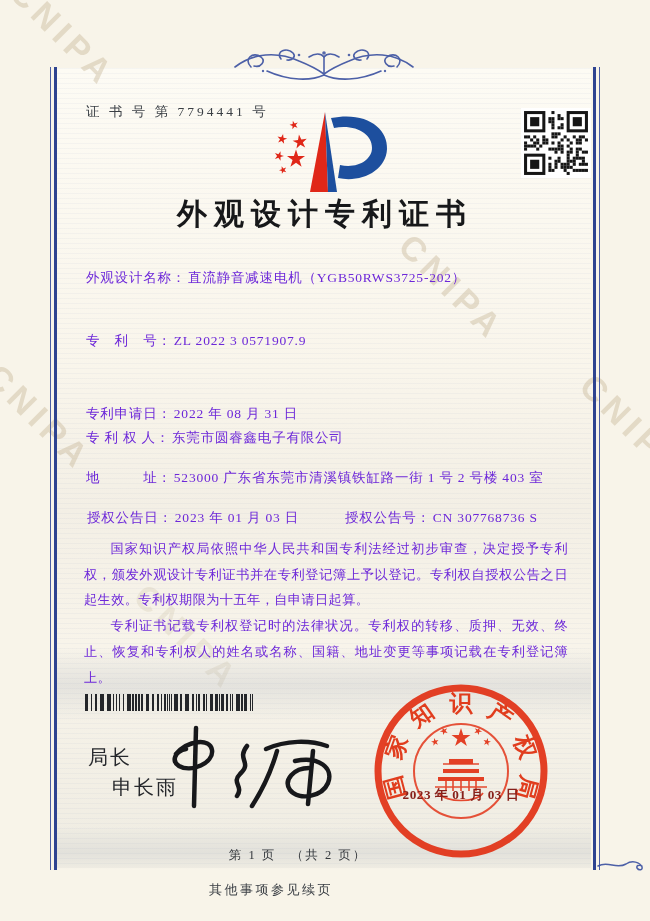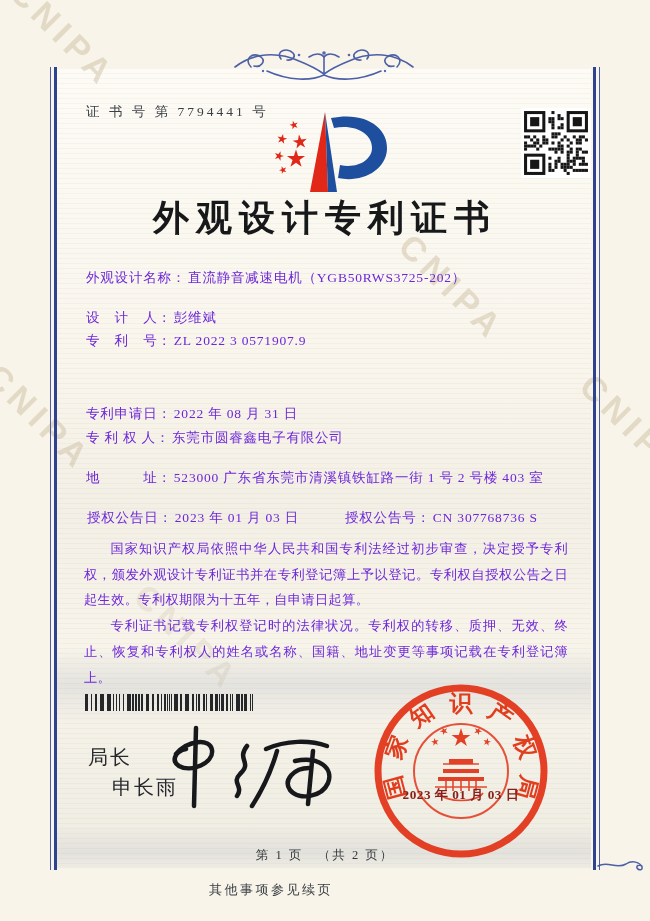--- a/index.html
+++ b/index.html
@@ -28,42 +28,42 @@
     position:absolute;left:57px;top:68px;width:534px;height:800px;z-index:0;
     background:
       repeating-linear-gradient(180deg, rgba(95,115,175,0.05) 0 1px, rgba(0,0,0,0) 1px 5px),
       linear-gradient(180deg,#fdfbf4 0%,#f9f5eb 38%,#f3efe5 55%,#f8f4ea 72%,#f0ede3 96%);
   }
   .band{position:absolute;left:57px;width:534px;z-index:1;}
   
   .certno{position:absolute;left:86px;top:103px;font-size:13.5px;letter-spacing:3px;color:#3a3f45;z-index:3;}
   .title{
     position:absolute;left:0;top:194px;width:650px;text-align:center;z-index:3;
-    font-size:36px;font-weight:bold;letter-spacing:7px;color:#17181a;
+    font-size:30px;font-weight:bold;letter-spacing:7px;color:#17181a;
   }
   .frow{position:absolute;left:86px;width:490px;font-size:13.5px;letter-spacing:0.8px;color:#6d28d9;z-index:3;white-space:nowrap;}
   .frow .flabel{margin-right:2px;}
   .frow2{left:87px;}
   .frow2 .second{position:absolute;left:258px;top:0;}
   .paras{
     position:absolute;left:84px;top:536px;width:484px;z-index:3;
     font-size:13.2px;line-height:1.95;letter-spacing:0.4px;color:#6d28d9;text-align:justify;
   }
   .paras p{margin:0;text-indent:2em;}
   .barcode{position:absolute;left:85px;top:694px;z-index:3;}
   .signer{position:absolute;left:88px;z-index:4;font-size:20px;letter-spacing:2px;color:#26282c;
     font-family:"Liberation Sans","DejaVu Sans",sans-serif;}
   .signer.t1{top:744px;} .signer.t2{top:774px;margin-left:24px;}
   .sig-svg{position:absolute;left:148px;top:716px;z-index:4;}
   .seal{position:absolute;left:371px;top:681px;z-index:4;opacity:0.93;}
   .seal-date{
     position:absolute;left:371px;top:786px;width:180px;text-align:center;z-index:5;
     font-size:13.2px;font-weight:600;letter-spacing:0.5px;color:#87201a;
   }
-  .footer-page{position:absolute;left:0;top:847px;width:650px;text-align:center;z-index:3;
+  .footer-page{position:absolute;left:0;top:847px;width:596px;text-align:center;z-index:3;
     font-size:12.5px;letter-spacing:2px;color:#33373c;}
   .footer-note{position:absolute;left:0;top:881px;width:542px;text-align:center;z-index:3;
     font-size:13px;letter-spacing:2.5px;color:#3c4046;}
   .logo{position:absolute;left:268px;top:108px;z-index:3;}
   .qr{position:absolute;left:521px;top:108px;z-index:3;background:#fff;}
   .orn-top{position:absolute;left:233px;top:47px;z-index:3;}
   .orn-bottom{position:absolute;left:596px;top:858px;z-index:3;}
   .seal text{font-family:"Liberation Serif","DejaVu Serif",serif;font-weight:bold;}
 </style>
 </head>
@@ -271,23 +271,20 @@
       <rect x="3.0434782608695654" y="45.652173913043484" width="21.304347826086957" height="21.304347826086957" fill="#161616"></rect>
       <rect x="6.086956521739131" y="48.69565217391305" width="15.217391304347828" height="15.217391304347828" fill="#ffffff"></rect>
       <rect x="9.130434782608695" y="51.73913043478261" width="9.130434782608695" height="9.130434782608695" fill="#161616"></rect>
     </svg>
 
   <div class="title">外观设计专利证书</div>
 
   <div class="frow" style="top:269px;">
     <span class="flabel">外观设计名称：</span><span>直流静音减速电机（YGB50RWS3725-202）</span>
   </div>
-  <div class="frow" style="top:309px;">
-    <span class="flabel">设　计　人：</span><span>彭维斌</span>
-  </div>
   <div class="frow" style="top:332px;">
     <span class="flabel">专　利　号：</span><span>ZL 2022 3 0571907.9</span>
   </div>
   <div class="frow" style="top:405px;">
     <span class="flabel">专利申请日：</span><span>2022 年 08 月 31 日</span>
   </div>
   <div class="frow" style="top:429px;">
     <span class="flabel">专 利 权 人：</span><span>东莞市圆睿鑫电子有限公司</span>
   </div>
   <div class="frow" style="top:469px;">

